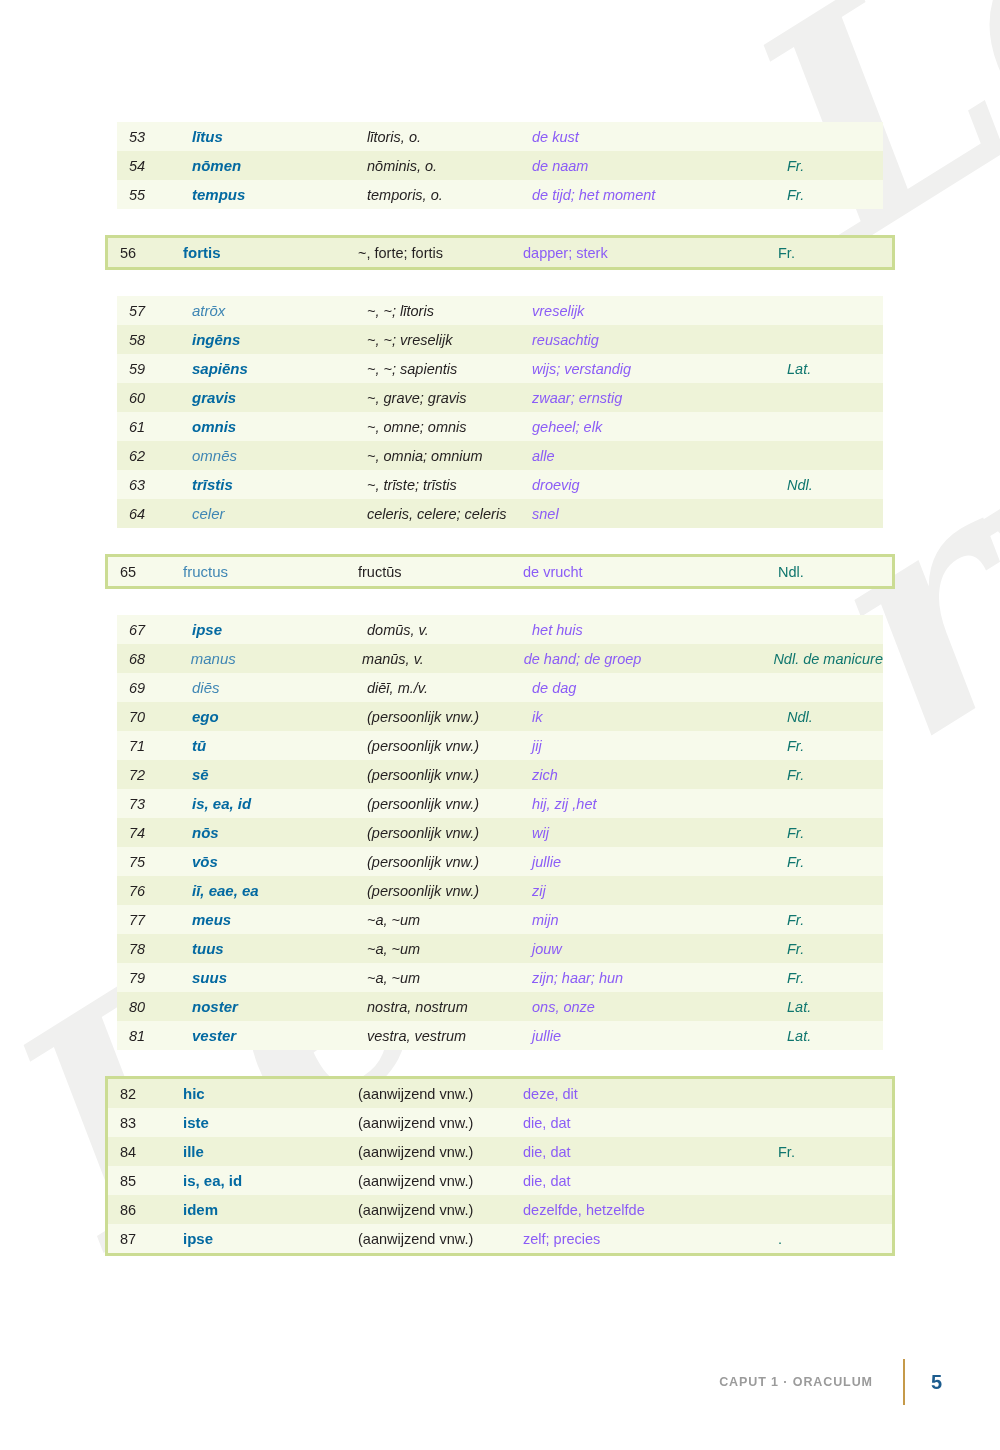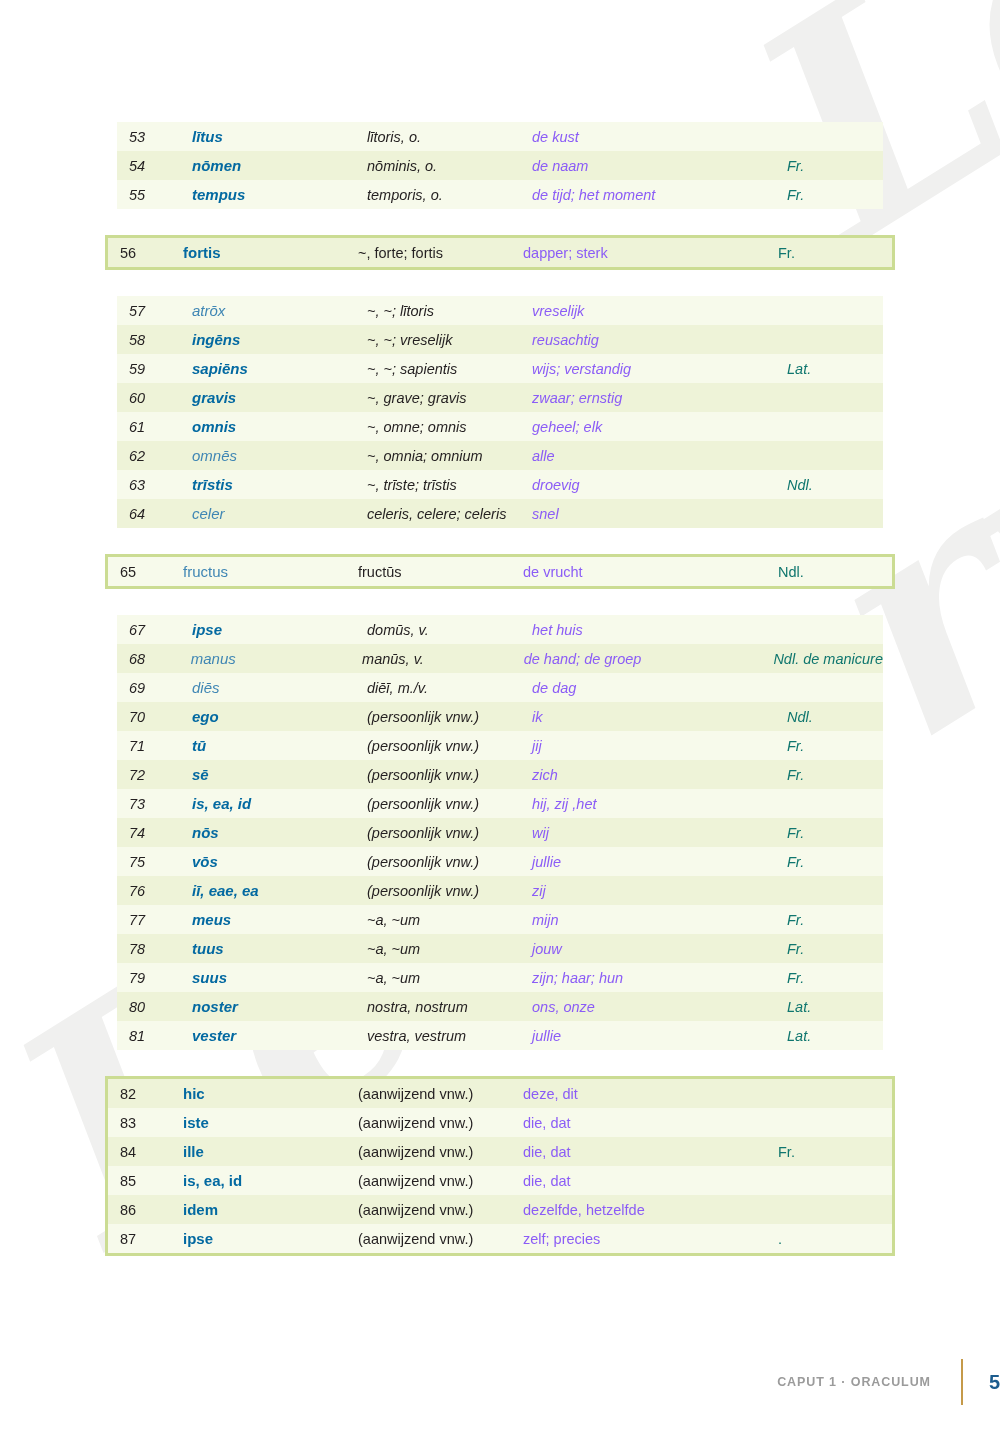--- a/index.html
+++ b/index.html
@@ -123,20 +123,21 @@
   
   #footer {
     position: absolute;
     left: 0;
     top: 1362px;
     width: 1000px;
     height: 40px;
     display: flex;
     align-items: center;
     justify-content: flex-end;
+    padding-right: 58px;
     box-sizing: border-box;
   }
   #footer-chapter {
     font-size: 12.5px;
     font-weight: 700;
     letter-spacing: 0.9px;
     color: #9b9b9b;
     font-family: "Liberation Sans", sans-serif;
   }
   #footer-divider {

